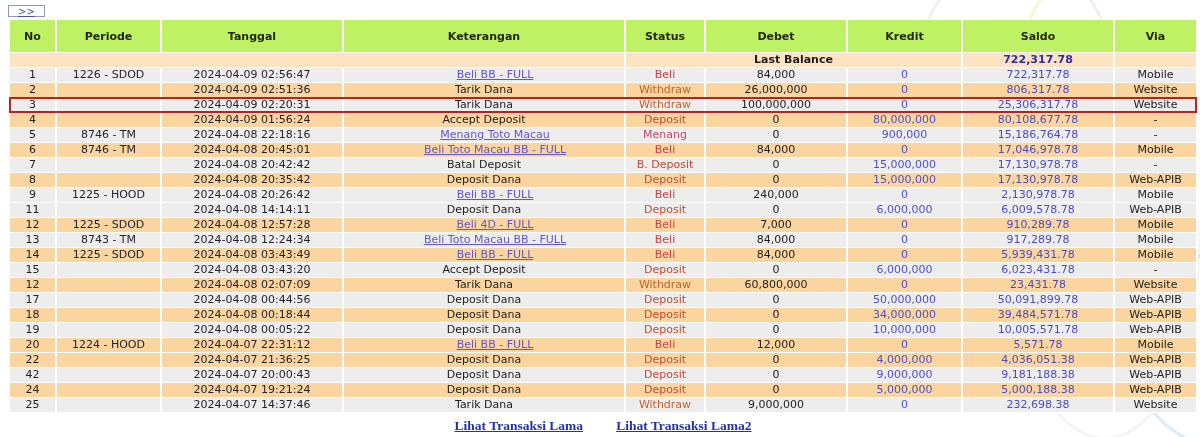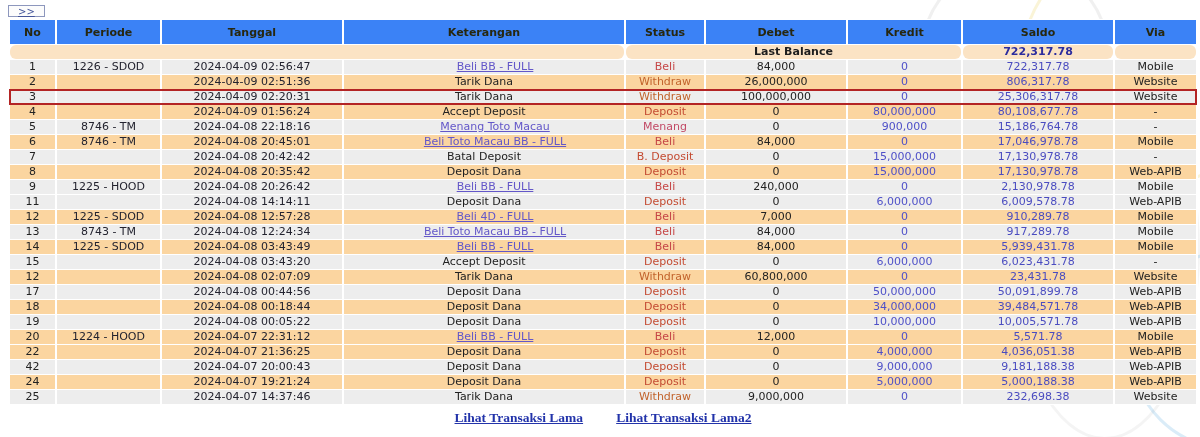--- a/index.html
+++ b/index.html
@@ -15,28 +15,28 @@
 
   
   #content { position:relative; z-index:1; }
   #top-btn { display:inline-block; margin:0 0 1px 8px; padding:0 9px; height:12px;
              line-height:11px; font-size:10px; color:#44559a; background:#fcfcfc;
              border:1px solid #8d97bd; text-decoration:underline; cursor:pointer; }
 
   
   table { table-layout:fixed; width:1190px; margin-left:8px;
           border-collapse:separate; border-spacing:2px 1px; background:#ffffff; }
-  th { height:24px; background:#3b82f6; color:#27270f; font-size:11px; font-weight:bold;
+  th { height:32px; background:#bef264; color:#27270f; font-size:11px; font-weight:bold;
        text-align:center; line-height:15px; overflow:hidden; white-space:nowrap; }
   td { height:14px; line-height:14px; font-size:11px; text-align:center;
        overflow:hidden; white-space:nowrap; color:#222222; }
   tr.row-odd  td { background:#ededed; }
   tr.row-even td { background:#fbd5a0; }
   tr.row-hl { outline:2px solid #b32424; outline-offset:-1px; }
-  tr.lb-row td { background:#fbe3c4;border-radius:6px; }
+  tr.lb-row td { background:#fbe3c4; }
   .lb-label { font-weight:bold; color:#1d1d1d; }
   .lb-value { font-weight:bold; color:#2d2d9e; }
   .c-date, .c-periode { color:#23232f; }
   .c-kredit { color:#4e50c8; }
   .c-saldo  { color:#4a4cc0; }
   .ket-link { color:#6357c9; text-decoration:underline; cursor:pointer;margin-left:22px; }
 
   
   #footer-links { position:relative; width:1190px; margin-left:8px; margin-top:2px;
                   text-align:center; }

